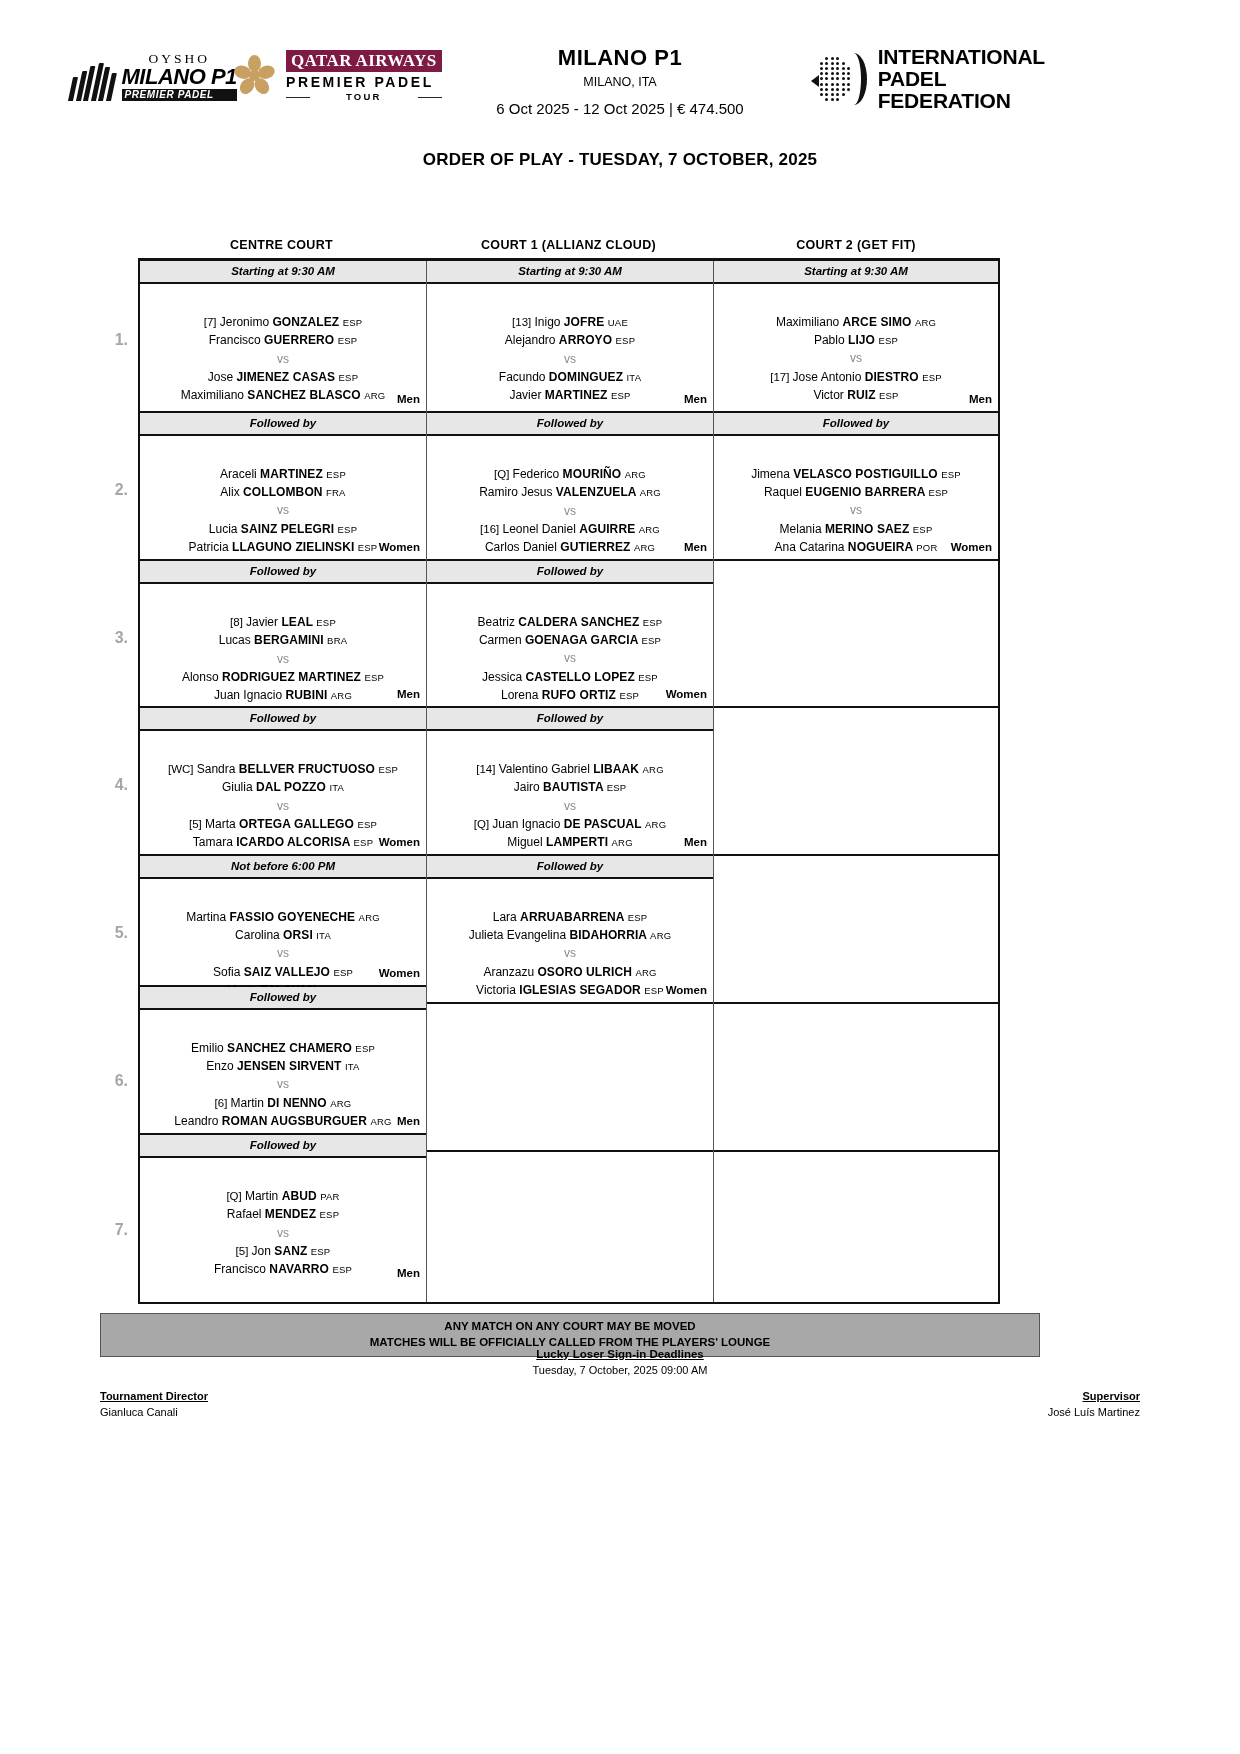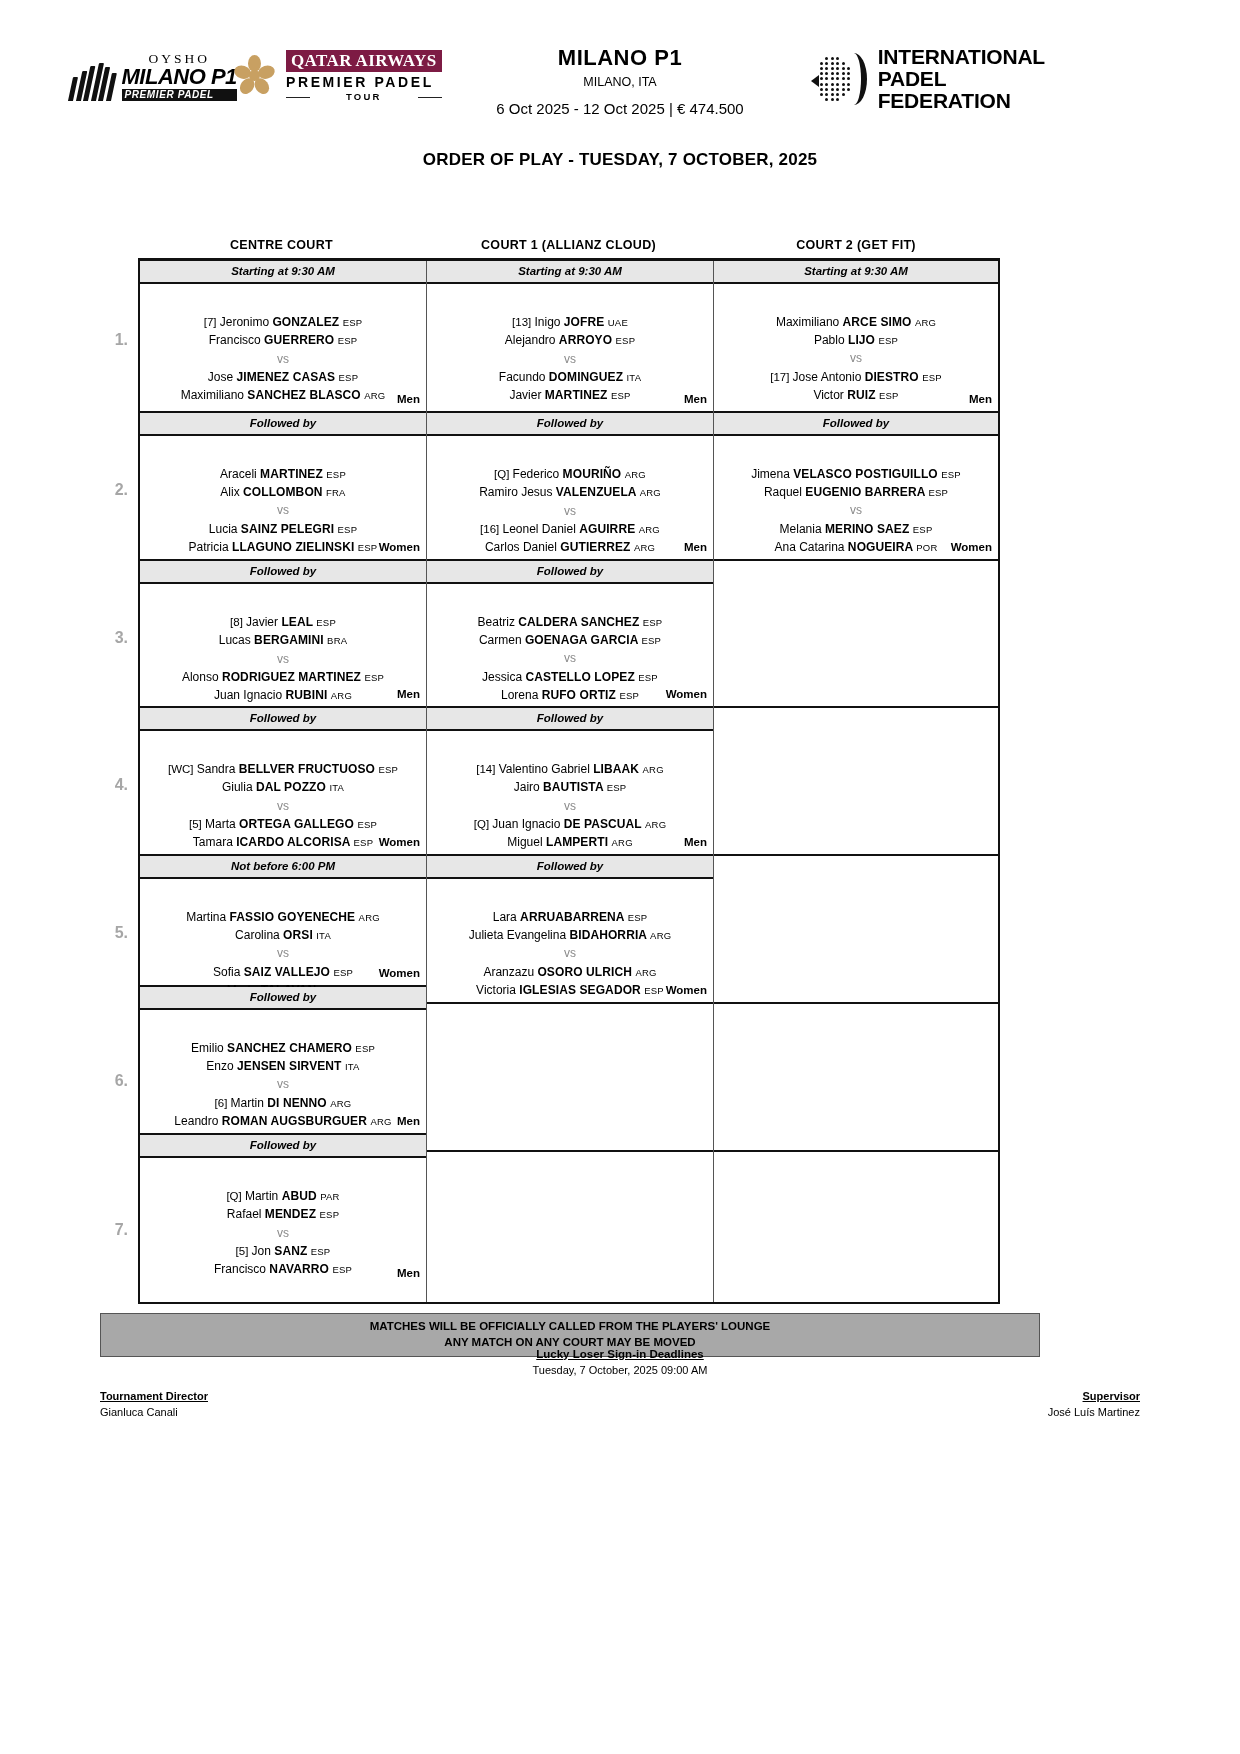--- a/index.html
+++ b/index.html
@@ -395,22 +395,22 @@
         <div class="slot empty" style="height: 147px;"></div>
         <div class="slot empty" style="height: 148px;"></div>
         <div class="slot empty" style="height: 148px;"></div>
         <div class="slot empty" style="height: 148px;"></div>
         <div class="slot empty" style="height: 150px;"></div>
       </div>
     </div>
 </div>
 
 <div class="notice">
+  <div>ANY MATCH ON ANY COURT MAY BE MOVED</div>
   <div>MATCHES WILL BE OFFICIALLY CALLED FROM THE PLAYERS' LOUNGE</div>
-  <div>ANY MATCH ON ANY COURT MAY BE MOVED</div>
 </div>
 
 <div class="ll">
   <div class="ll1">Lucky Loser Sign-in Deadlines</div>
   <div class="ll2">Tuesday, 7 October, 2025 09:00 AM</div>
 </div>
 
 <div class="signoff">
   <div class="so-row">
     <div class="so-l">

